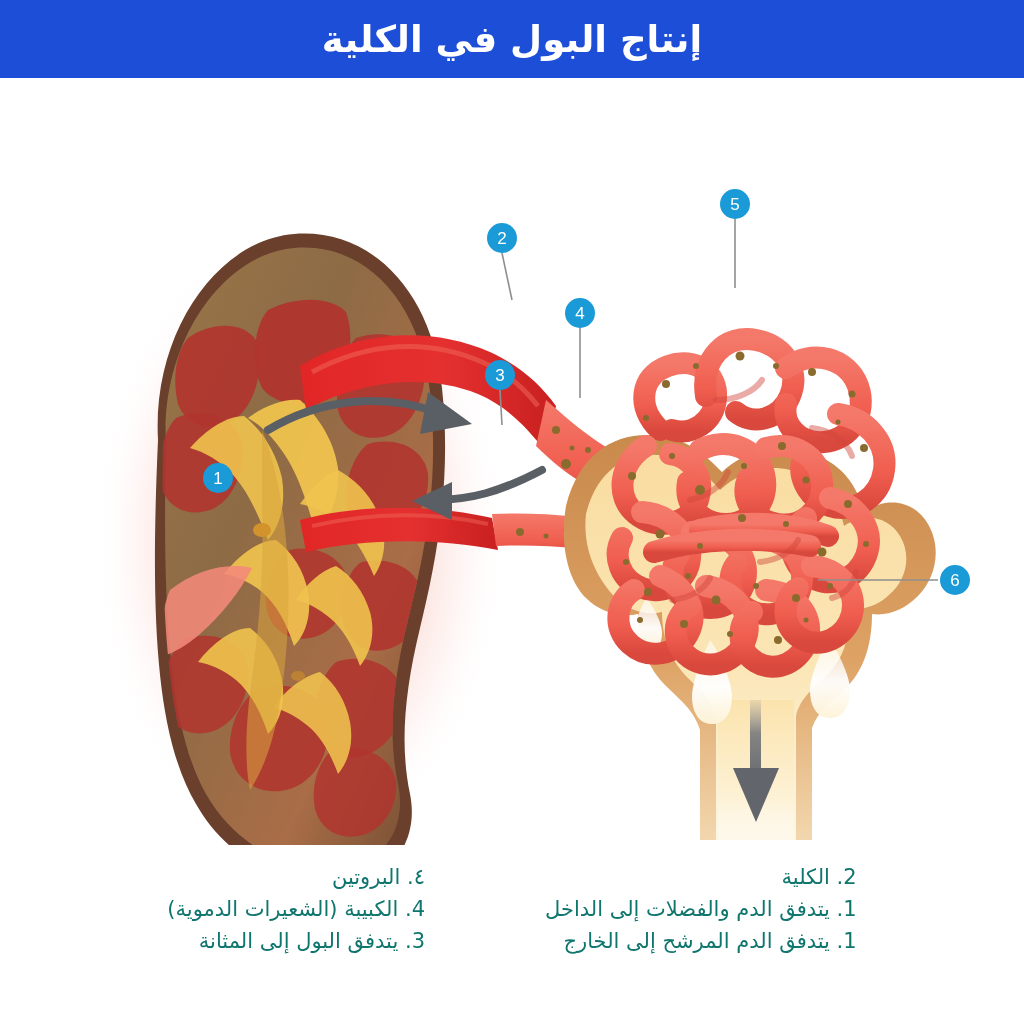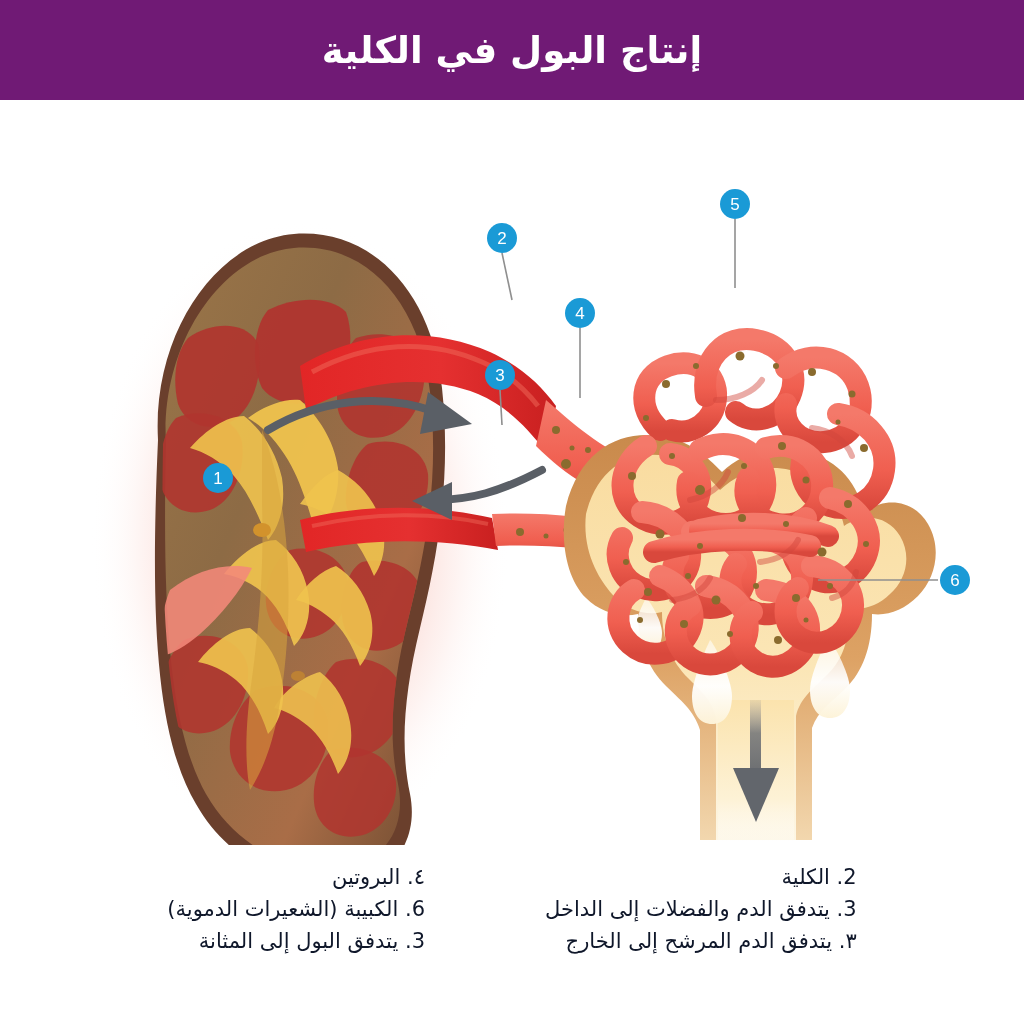--- a/index.html
+++ b/index.html
@@ -14,22 +14,22 @@
     position: relative;
     overflow: hidden;
     font-family: "DejaVu Sans", "Liberation Sans", sans-serif;
   }
 
   
   #header-bar {
     position: absolute;
     left: 0; top: 0;
     width: 1024px;
-    height: 100px;
-    background: #701a75;
+    height: 78px;
+    background: #1d4ed8;
     display: flex;
     align-items: center;
     justify-content: center;
   }
   #page-title {
     color: #ffffff;
     font-size: 37px;
     font-weight: bold;
     letter-spacing: 0px;
     direction: rtl;
@@ -81,21 +81,21 @@
     display: flex;
     flex-direction: row;
     justify-content: center;
     align-items: flex-start;
     direction: rtl;
     gap: 120px;
   }
   .legend-column {
     direction: rtl;
     text-align: right;
-    color: #0f172a;
+    color: #0f766e;
     font-size: 21px;
     line-height: 1.52;
     font-weight: normal;
     white-space: nowrap;
   }
   .legend-item { display: block; }
 </style>
 </head>
 <body>
 
@@ -410,21 +410,21 @@
   <line x1="502" y1="253" x2="512" y2="300" stroke="#8f8f8f" stroke-width="1.6"></line>
   <line x1="500" y1="390" x2="502" y2="425" stroke="#8f8f8f" stroke-width="1.6"></line>
   <line x1="580" y1="328" x2="580" y2="398" stroke="#8f8f8f" stroke-width="1.6"></line>
   <line x1="735" y1="219" x2="735" y2="288" stroke="#8f8f8f" stroke-width="1.6"></line>
   <line x1="938" y1="580" x2="818" y2="580" stroke="#8f8f8f" stroke-width="1.6"></line>
 </svg>
 
 <div id="legend">
   <div class="legend-column">
     <span class="legend-item">2. الكلية</span>
-    <span class="legend-item">3. يتدفق الدم والفضلات إلى الداخل</span>
-    <span class="legend-item">٣. يتدفق الدم المرشح إلى الخارج</span>
+    <span class="legend-item">1. يتدفق الدم والفضلات إلى الداخل</span>
+    <span class="legend-item">1. يتدفق الدم المرشح إلى الخارج</span>
   </div>
   <div class="legend-column">
     <span class="legend-item">٤. البروتين</span>
-    <span class="legend-item">6. الكبيبة (الشعيرات الدموية)</span>
+    <span class="legend-item">4. الكبيبة (الشعيرات الدموية)</span>
     <span class="legend-item">3. يتدفق البول إلى المثانة</span>
   </div>
 </div>
 
 </body></html>

